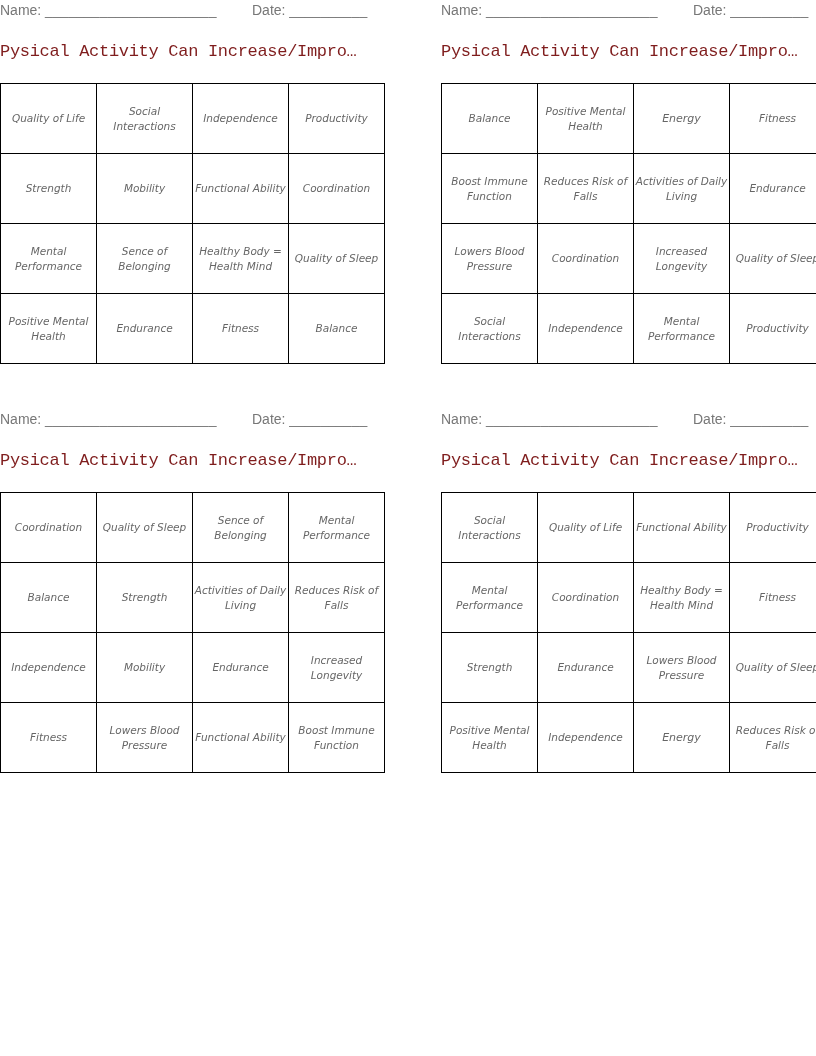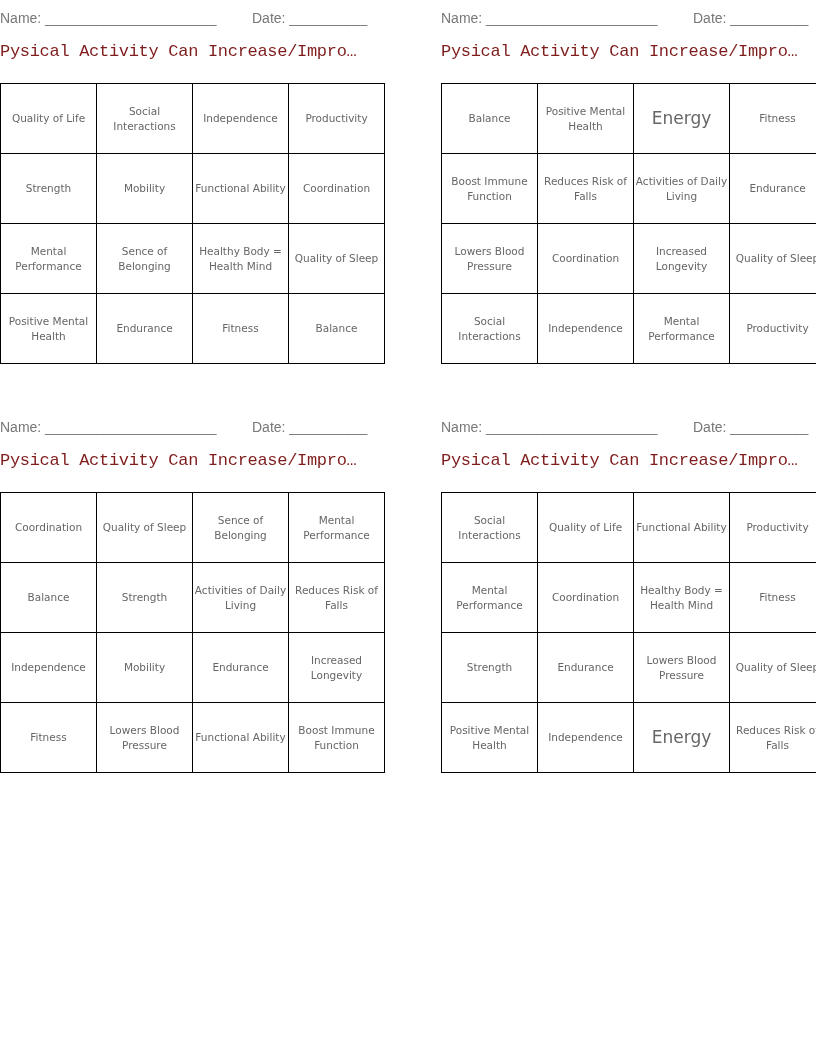--- a/index.html
+++ b/index.html
@@ -2,27 +2,27 @@
 <html><head>
   <meta charset="utf-8">
   <style>
     html, body { margin: 0; padding: 0; background: #ffffff; }
     body { width: 816px; height: 1056px; position: relative; overflow: hidden; }
     .card { position: absolute; width: 375px; }
     .card.c1 { left: 0; }
     .card.c2 { left: 441px; }
     .card.r1 { top: 0; }
     .card.r2 { top: 409px; }
-    .meta { position: relative; height: 22px; font-family: "Liberation Sans", sans-serif; font-size: 14px; color: #777777; margin-top: 8px; }
+    .meta { position: relative; height: 22px; font-family: "Liberation Sans", sans-serif; font-size: 14px; color: #777777; }
     .meta .name { position: absolute; left: 0; top: 2px; white-space: nowrap; }
     .meta .date { position: absolute; left: 252px; top: 2px; white-space: nowrap; }
     .title { position: absolute; top: 42px; left: 0; font-family: Liberation Mono, monospace; font-size: 17px; color: #7f1d1d; white-space: nowrap; letter-spacing: -0.3px; }
-    table.grid { position: absolute; top: 83px; left: 0; border-collapse: collapse; table-layout: fixed; width: 375px; }
+    table.grid { position: absolute; top: 83px; left: 0; border-collapse: collapse; table-layout: fixed; width: 375px; font-style: italic; }
     table.grid td { border: 1px solid #000000; width: 93px; height: 69px; padding: 0 1px; text-align: center; vertical-align: middle; font-family: "DejaVu Sans", sans-serif; font-size: 10.5px; line-height: 15px; color: #666666; }
-    table.grid td.big { font-size: 17px; color: #666666; }
+    table.grid td.big { font-size: 11px; color: #666666; }
   </style>
 </head>
 <body>
 
 <div class="card c1 r1">
   <div class="meta">
     <span class="name">Name: ______________________</span>
     <span class="date">Date: __________</span>
   </div>
   <div class="title">Pysical Activity Can Increase/Impro…</div>

